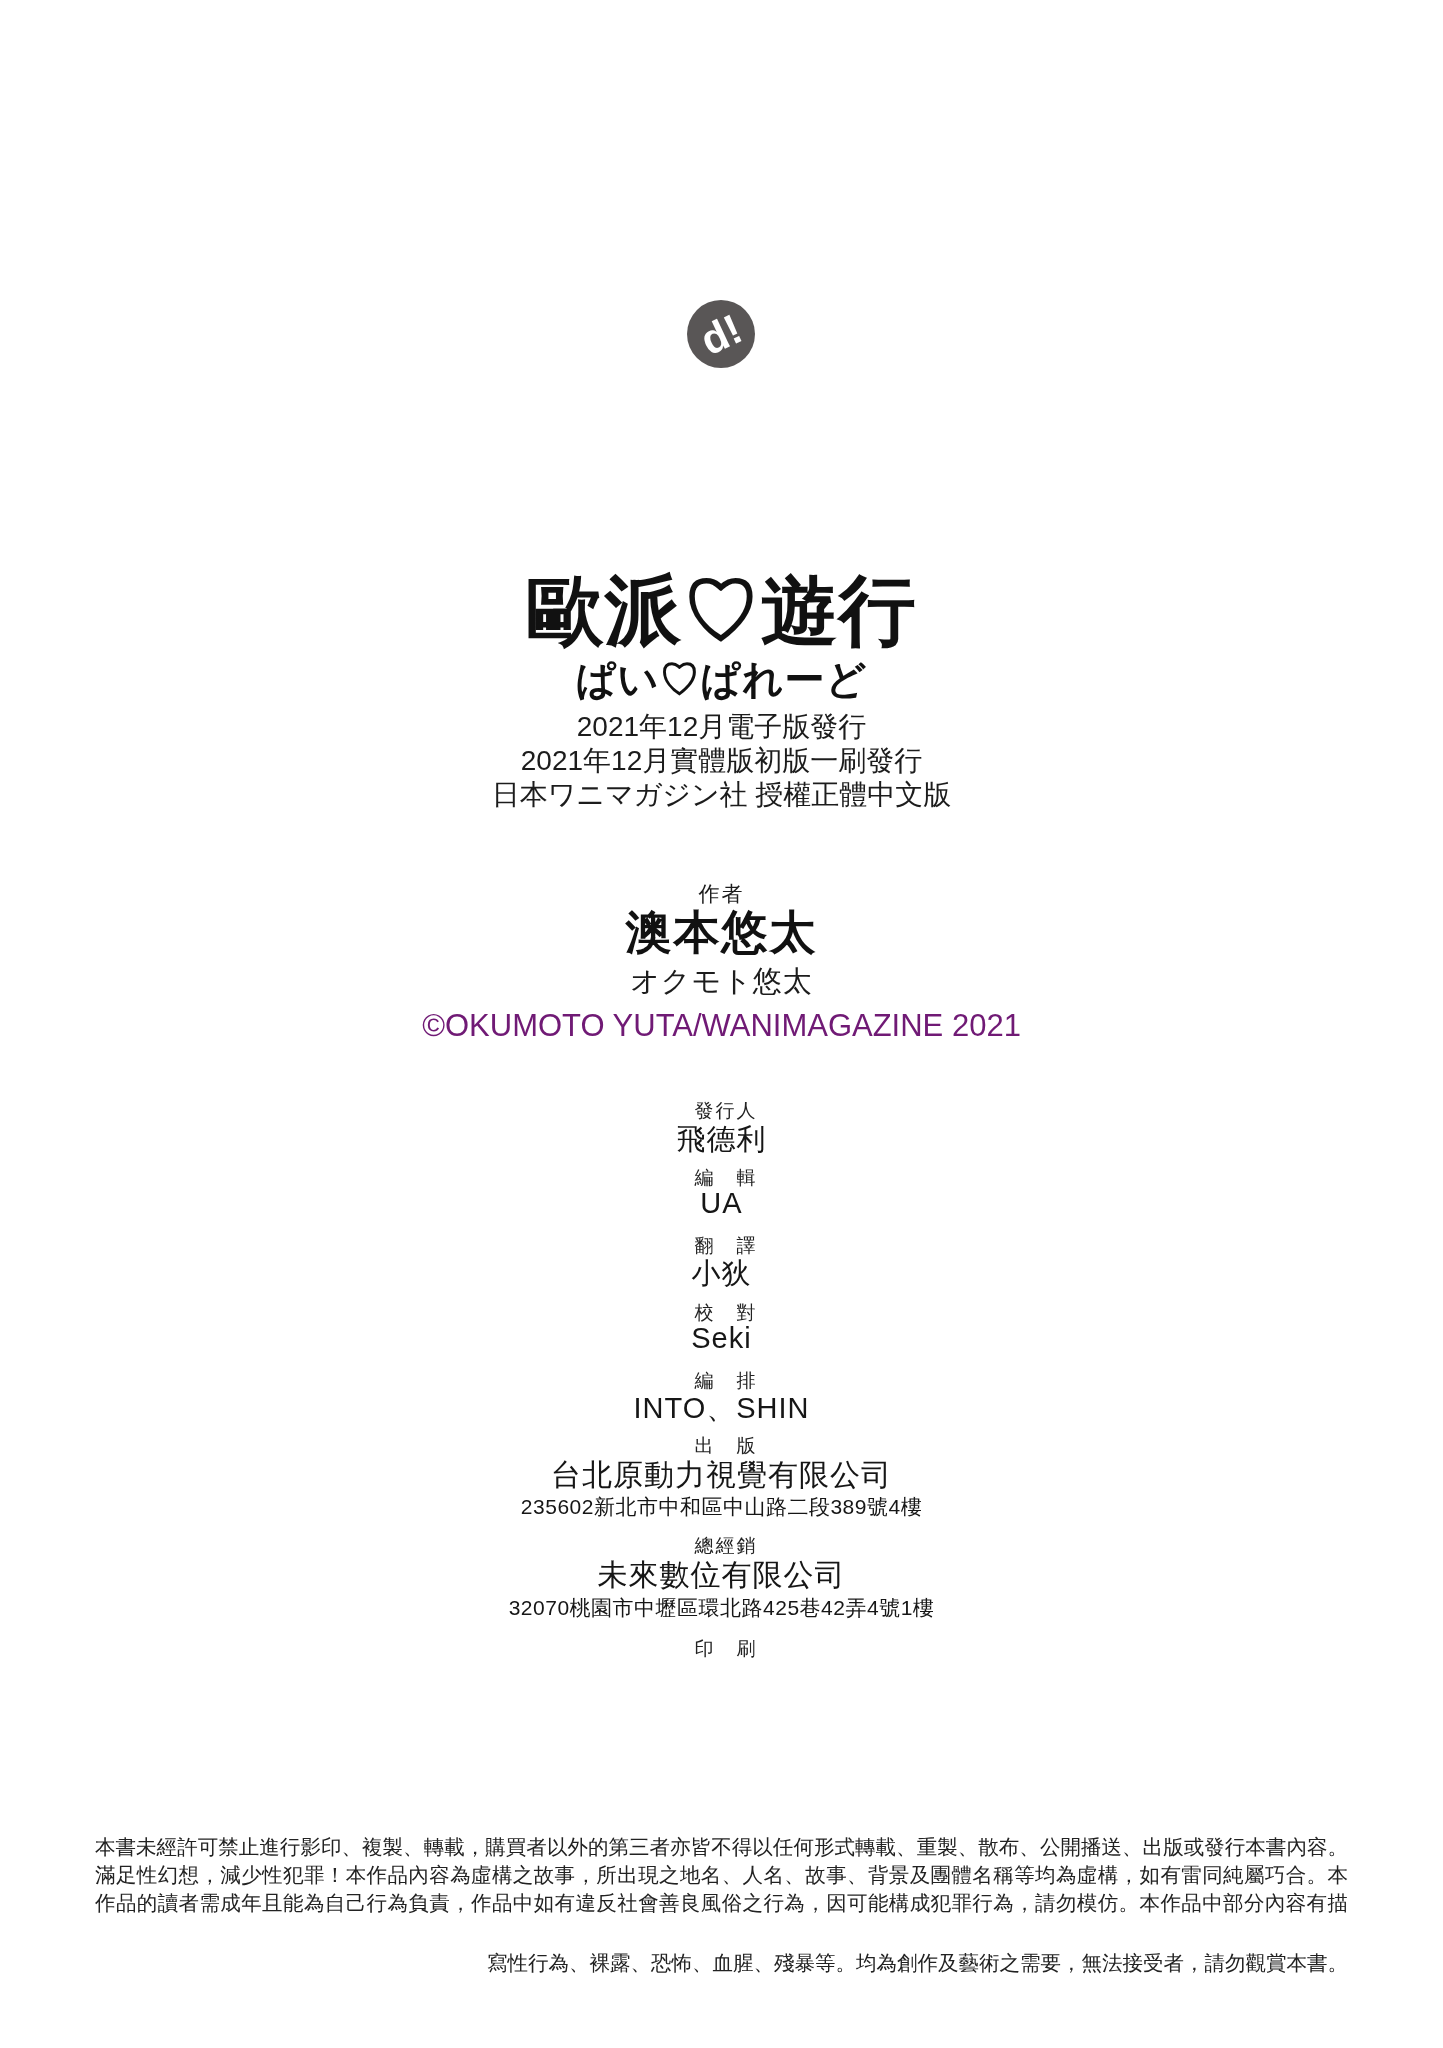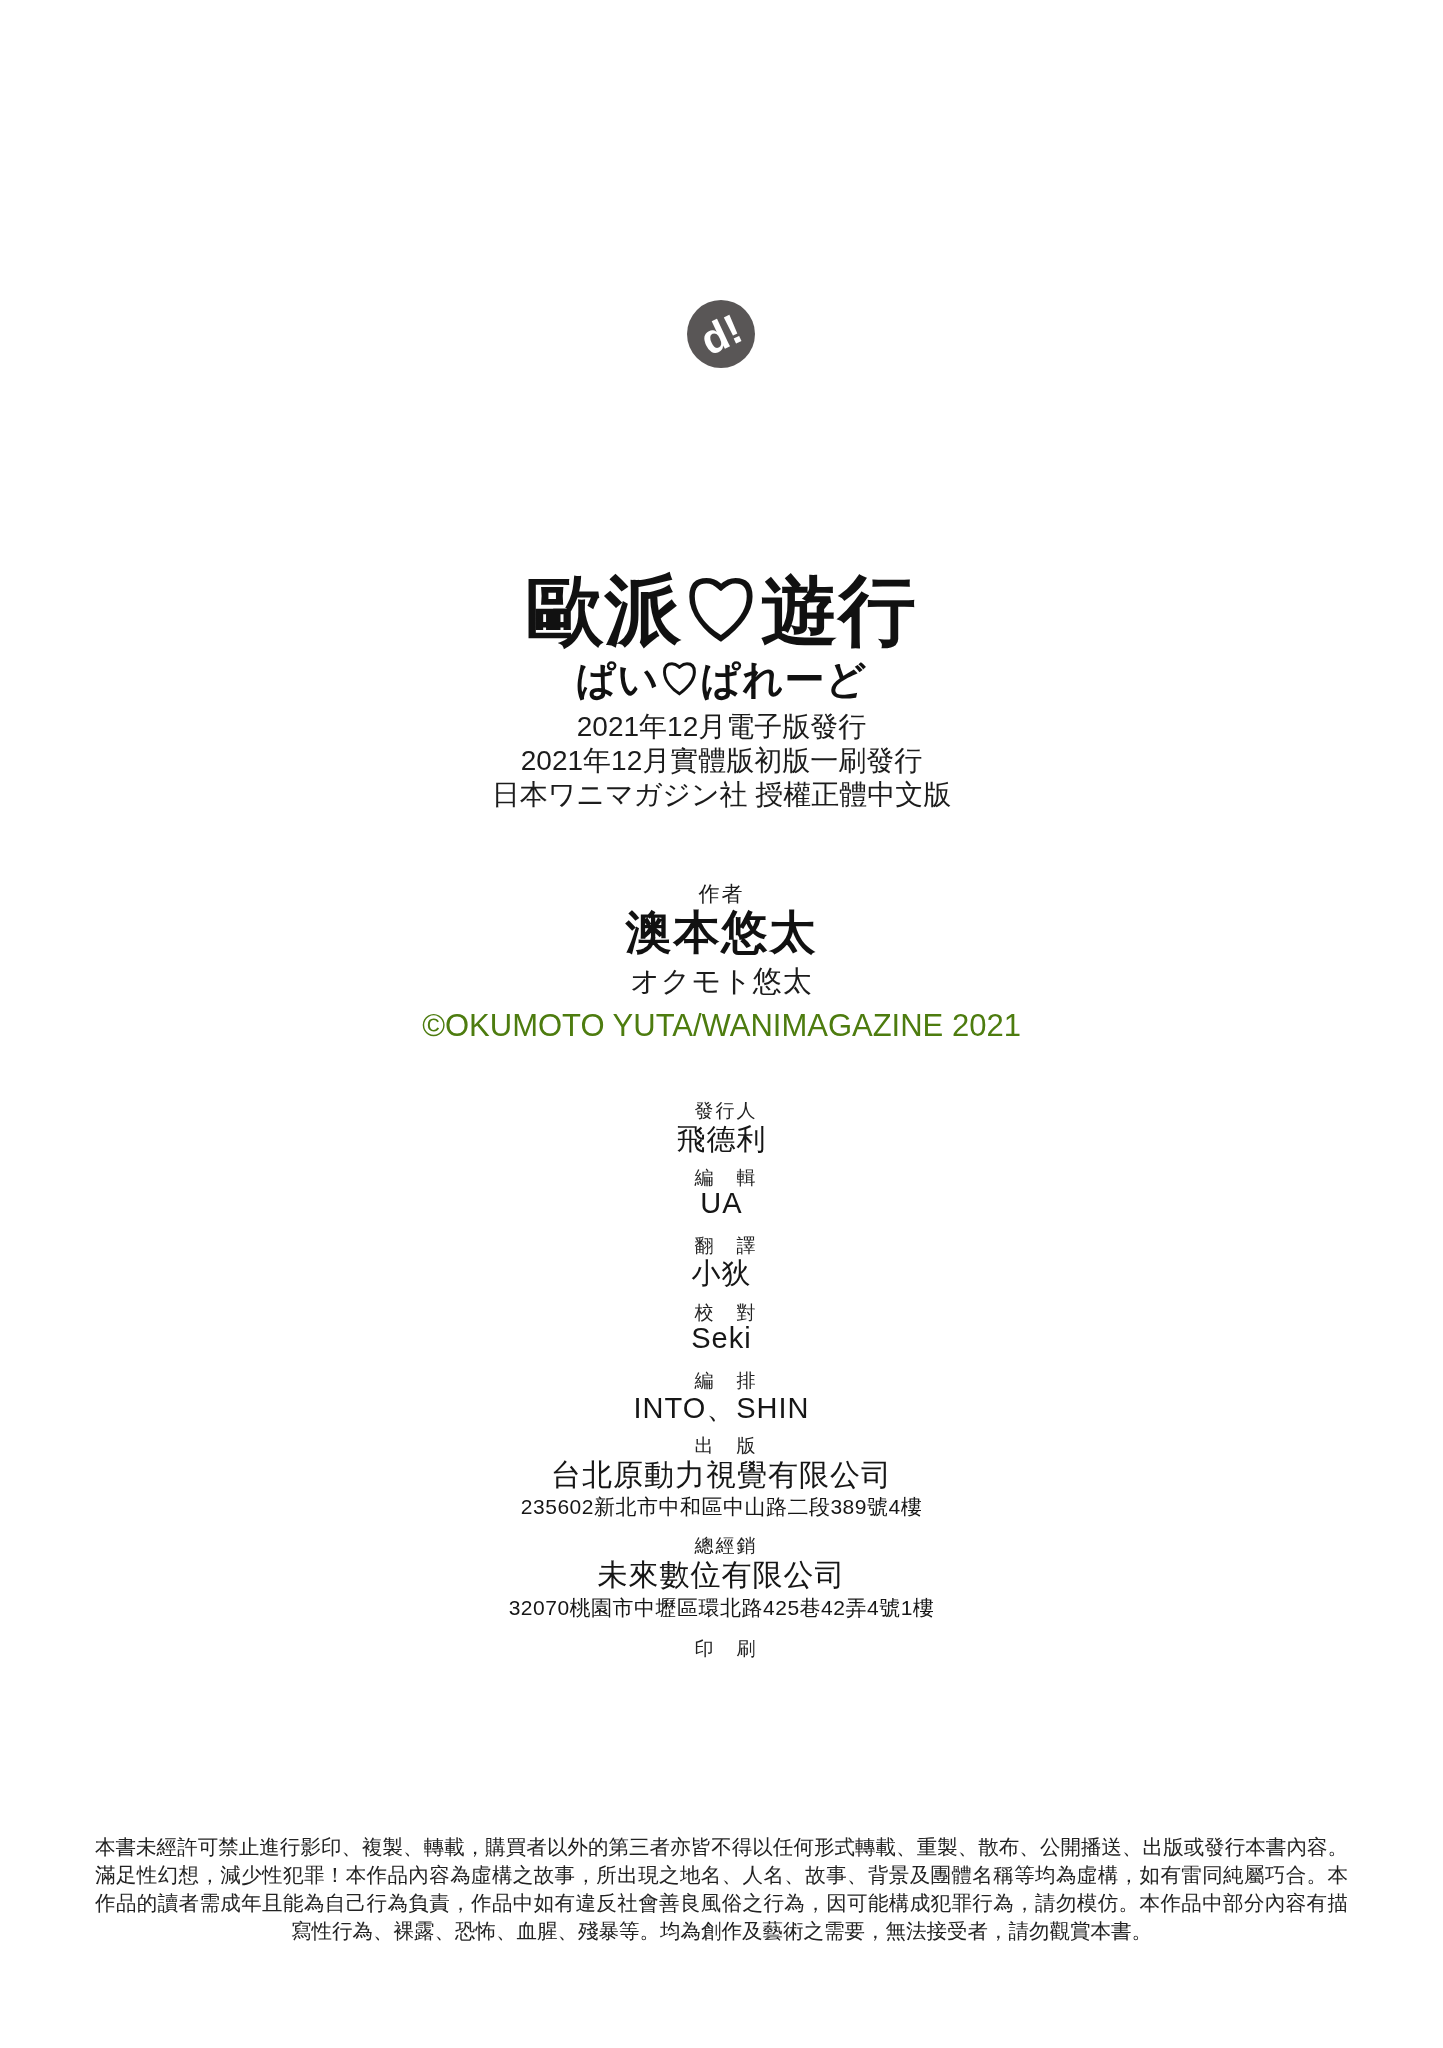--- a/index.html
+++ b/index.html
@@ -25,21 +25,21 @@
   #subtitle { top:652px; font-size:40px; font-weight:bold; color:#111; letter-spacing:1px; }
   .ed       { font-size:28px; color:#1c1c1c; }
   #ed0 { top:708px; }
   #ed1 { top:742px; }
   #ed2 { top:776px; }
 
   
   #author-label { top:880px;  font-size:21px; letter-spacing:2px; }
   #author-name  { top:902px;  font-size:46px; font-weight:600; color:#111; letter-spacing:2px; }
   #author-kana  { top:962px;  font-size:29px; letter-spacing:1px; }
-  #copyright    { top:1008px; font-size:31px; letter-spacing:0; color:#4d7c0f; }
+  #copyright    { top:1008px; font-size:31px; letter-spacing:0; color:#701a75; }
 
   
   .cl { font-size:19px; letter-spacing:2px; color:#222;padding-left:9px; }
   .cv { font-size:29px; color:#161616; letter-spacing:1px; }
   .ca { font-size:21px; color:#161616; letter-spacing:0.5px; }
   #c0l { top:1098px; } #c0v { top:1120px; }
   #c1l { top:1165px; } #c1v { top:1187px; }
   #c2l { top:1233px; } #c2v { top:1254px; }
   #c3l { top:1300px; } #c3v { top:1322px; }
   #c4l { top:1368px; } #c4v { top:1389px; }
@@ -47,21 +47,21 @@
   #c6l { top:1533px; } #c6v { top:1555px; font-size:30px; } #c6a { top:1594px; }
   #c7l { top:1636px; } #c7v { top:1657px; font-size:30px; }
 
   
   #disclaimer {
     position:absolute; top:1833px; left:95px; width:1253px;
     font-size:20.5px; line-height:28px; color:#222;
     text-align:left;
   }
   #disclaimer .jline { text-align:justify; text-align-last:justify; height:28px; overflow:hidden; }
-  #disclaimer .lastline { text-align:center; height:28px; }
+  #disclaimer .lastline { text-align:right; height:28px;margin-top:32px; }
 </style>
 </head>
 <body>
 
 <div id="page">
 
   <div id="logo">
     <svg width="68" height="68" viewBox="0 0 68 68">
       <circle cx="34" cy="34" r="34" fill="#595656"></circle>
       <text x="34" y="49" font-size="42" font-weight="bold" fill="#ffffff" text-anchor="middle" font-family="Liberation Sans, sans-serif" transform="rotate(-25 34 34)">d!</text>

